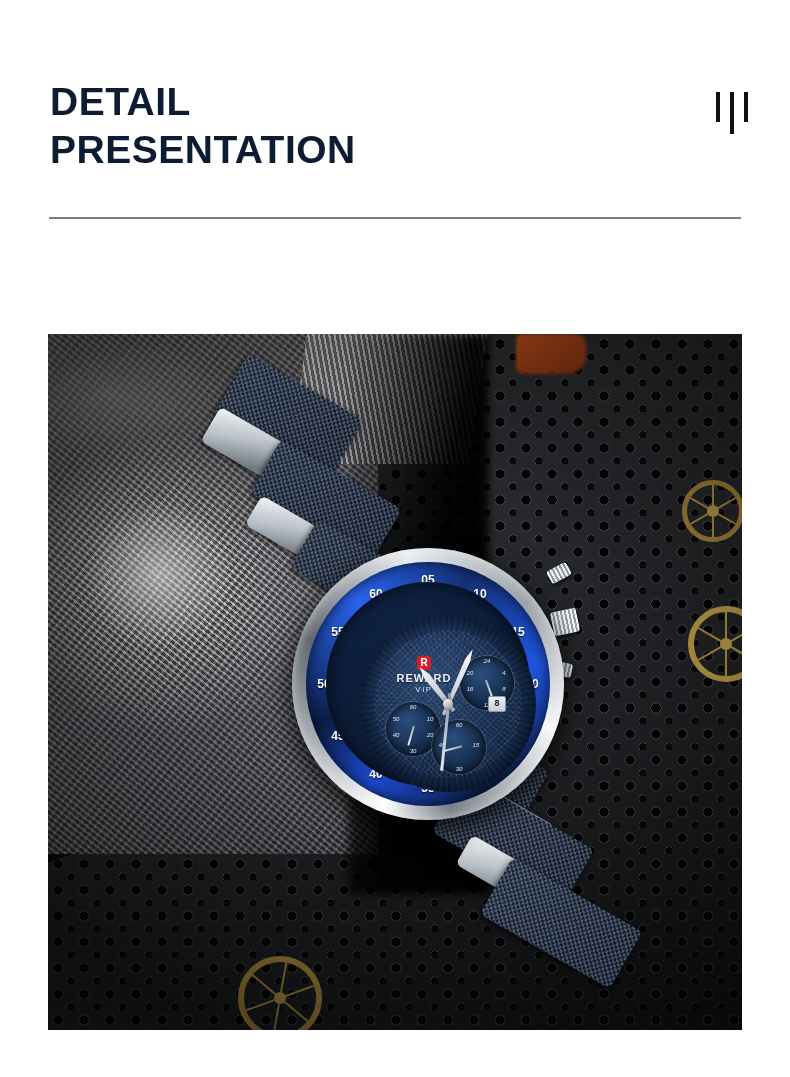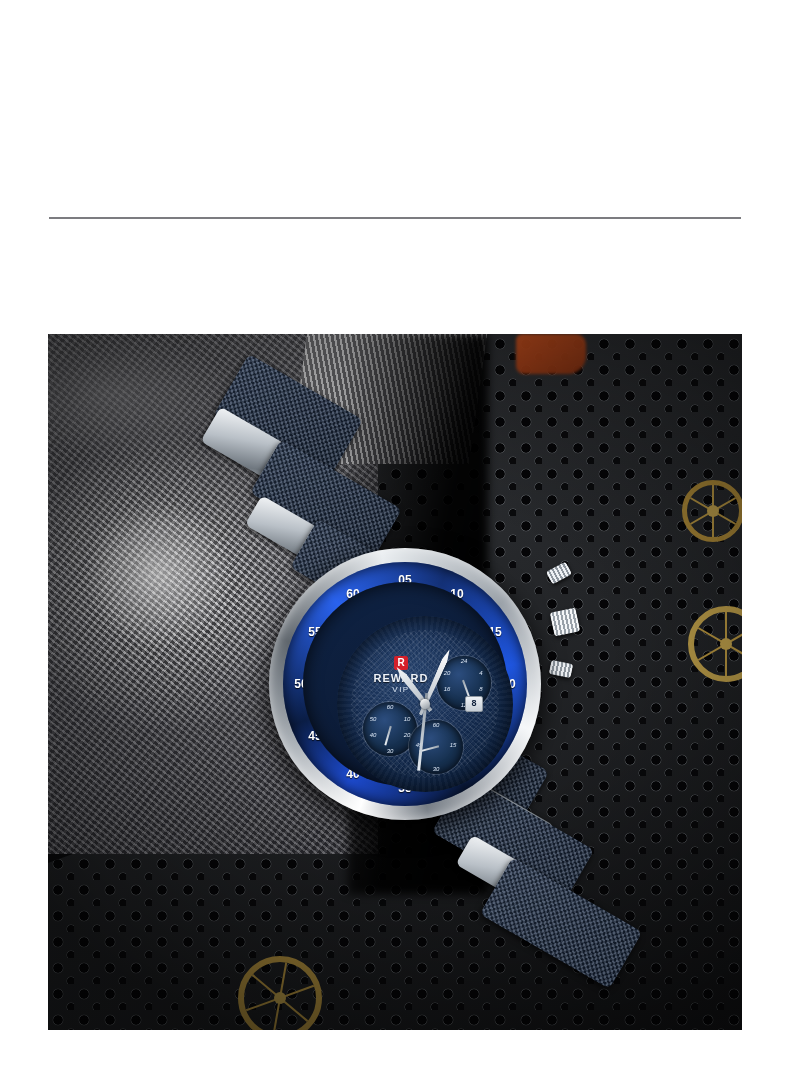--- a/index.html
+++ b/index.html
@@ -148,21 +148,21 @@
   .b-u3{left:96px;top:128px;width:148px;height:56px;transform:rotate(30deg);}
 
   
   .b-d1{left:196px;top:306px;width:150px;height:62px;transform:rotate(30deg);}
   .l-d1{left:208px;top:362px;width:150px;height:34px;transform:rotate(30deg);}
   .b-d2{left:240px;top:384px;width:150px;height:66px;transform:rotate(30deg);}
   .l-d2{left:256px;top:446px;width:150px;height:34px;transform:rotate(30deg);}
   .b-d3{left:288px;top:466px;width:150px;height:66px;transform:rotate(30deg);}
 
   .case{
-    position:absolute;left:71px;top:124px;width:272px;height:272px;
+    position:absolute;left:94px;top:124px;width:272px;height:272px;
     border-radius:50%;
     background:
       conic-gradient(from 200deg,#ffffff 0deg,#aeb4ba 40deg,#5f666d 90deg,#e9edf0 150deg,#9aa1a8 210deg,#f5f7f9 270deg,#767d85 330deg,#ffffff 360deg);
     box-shadow:0 8px 26px rgba(0,0,0,.85), inset 0 0 12px rgba(255,255,255,.6);
   }
   .bezel{
     position:absolute;left:14px;top:14px;width:244px;height:244px;border-radius:50%;
     background:
       conic-gradient(from 210deg,#1d4bd0 0deg,#0b1e46 40deg,#2a63ef 110deg,#143177 170deg,#1f56e0 230deg,#0a1a3c 300deg,#1d4bd0 360deg);
     box-shadow:inset 0 0 14px rgba(0,0,0,.75);
@@ -262,20 +262,32 @@
     border-radius:3px;box-shadow:0 2px 4px rgba(0,0,0,.7);
   }
   .p-top{left:350px;top:142px;transform:rotate(-28deg);}
   .p-bot{left:352px;top:238px;transform:rotate(12deg);}
 </style>
 </head>
 <body>
 
 <div class="page">
 
+  <div class="header">
+    <div class="title-block">
+      <span class="title-line">DETAIL</span>
+      <span class="title-line">PRESENTATION</span>
+    </div>
+
+    <div class="bars-icon">
+      <i class="b1"></i>
+      <i class="b2"></i>
+      <i class="b3"></i>
+    </div>
+  </div>
 
   <div class="top-rule"></div>
 
 
   <div class="photo">
 
     <div class="perf"></div>
     <div class="perf2"></div>
 
     <div class="metal"></div>

